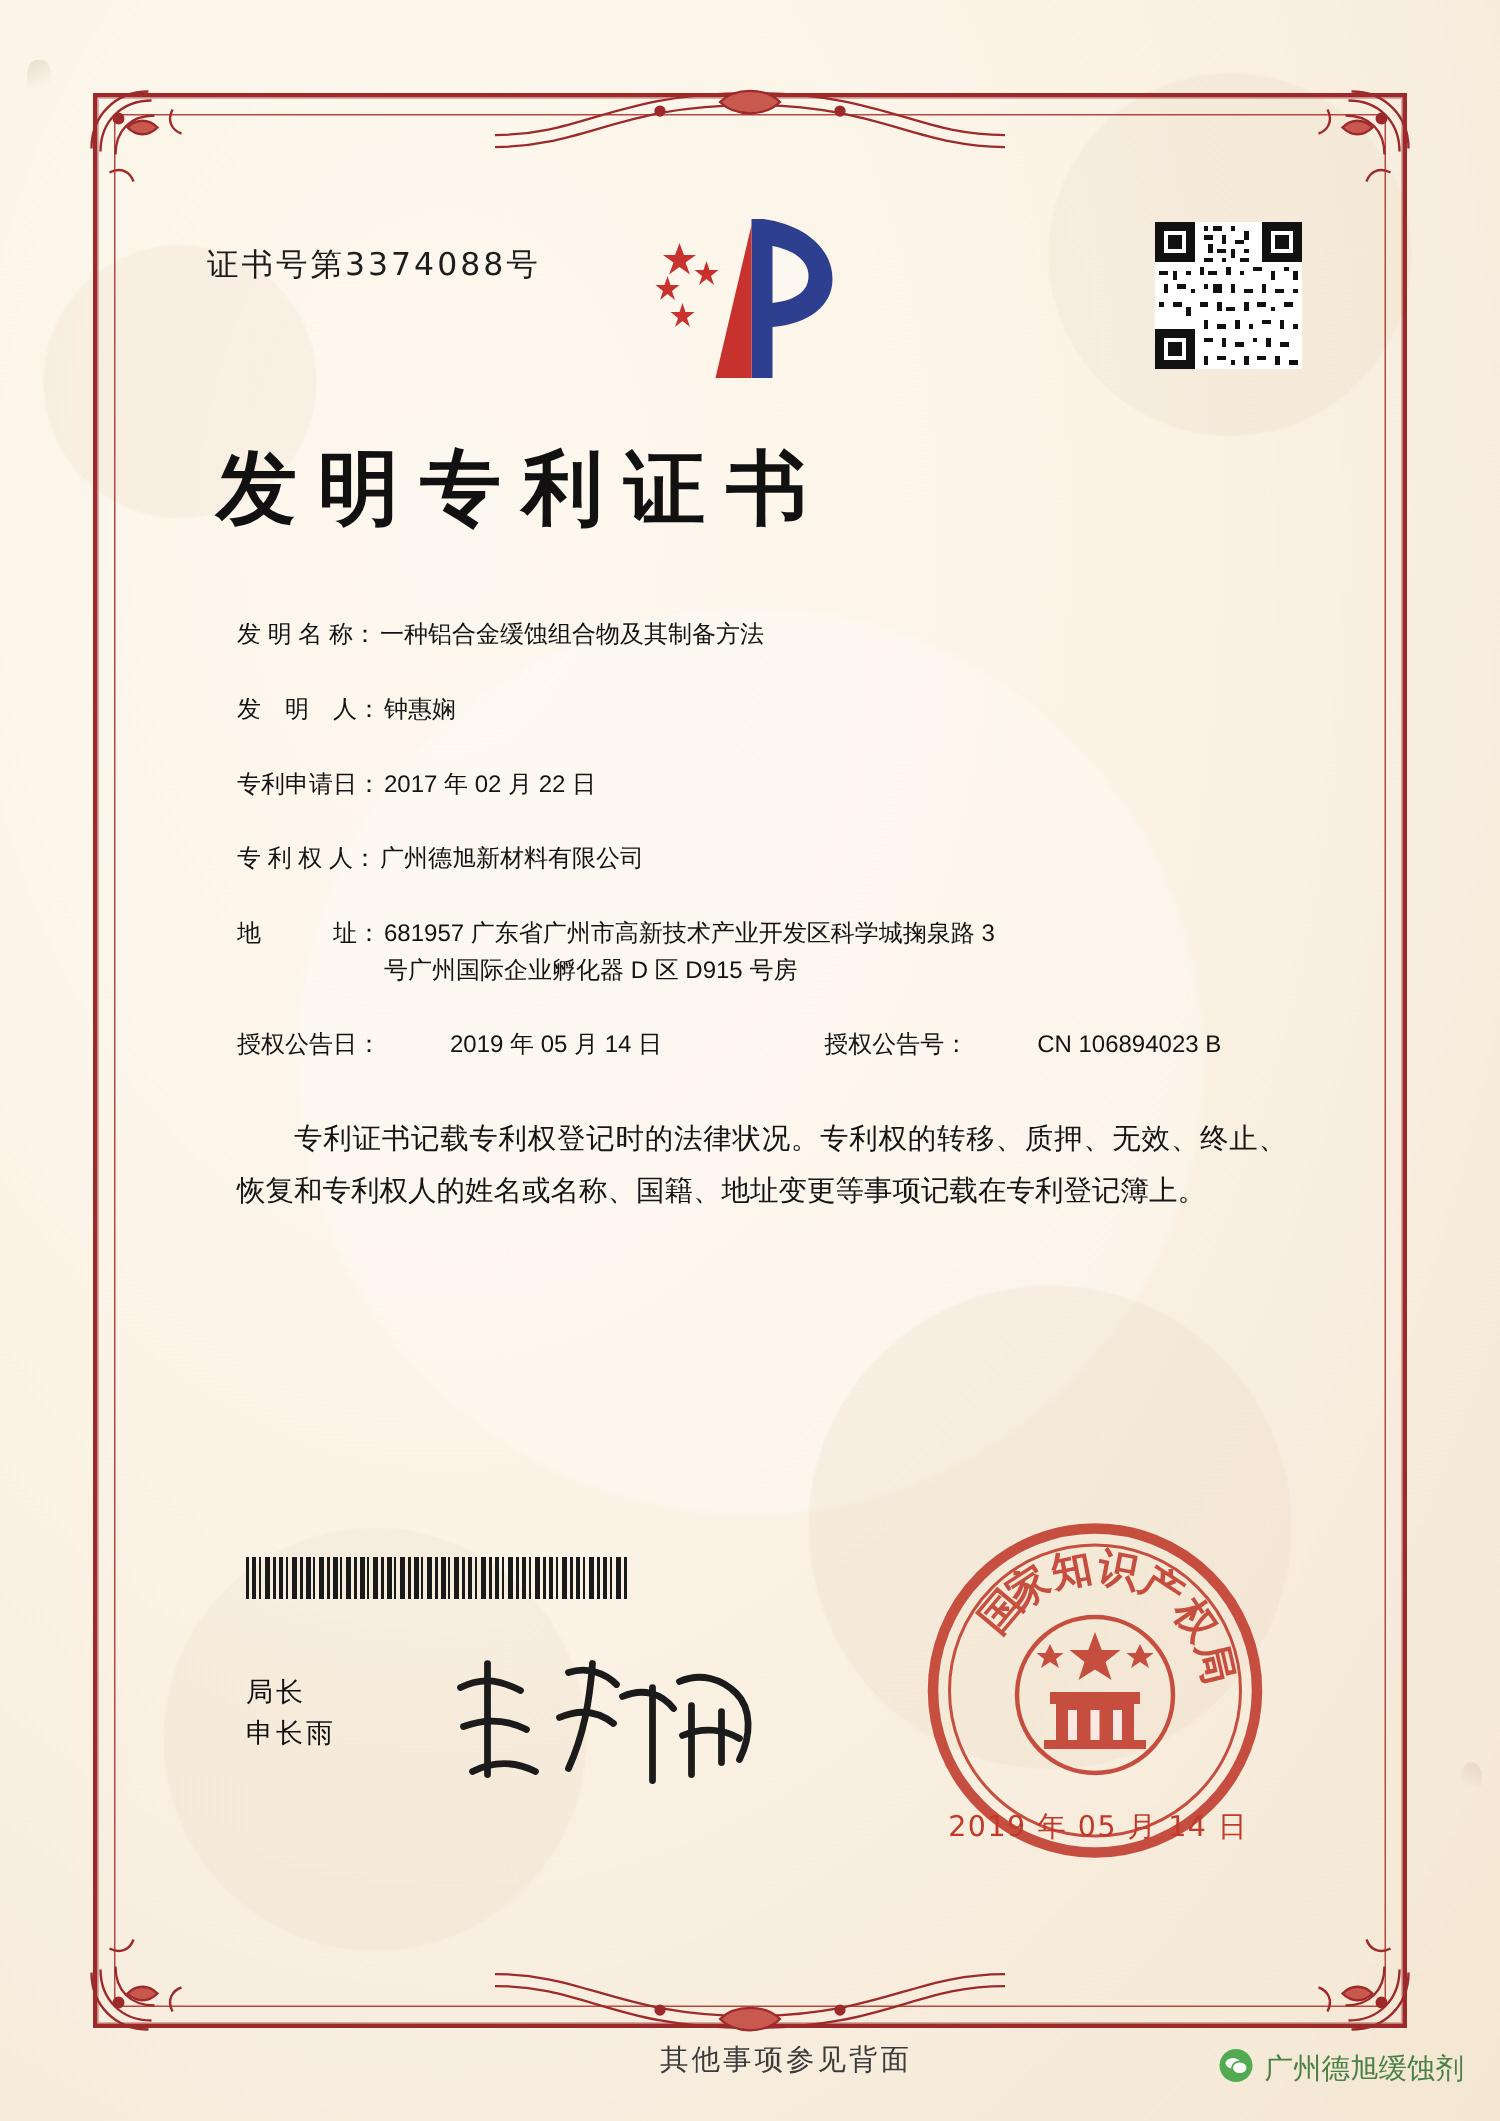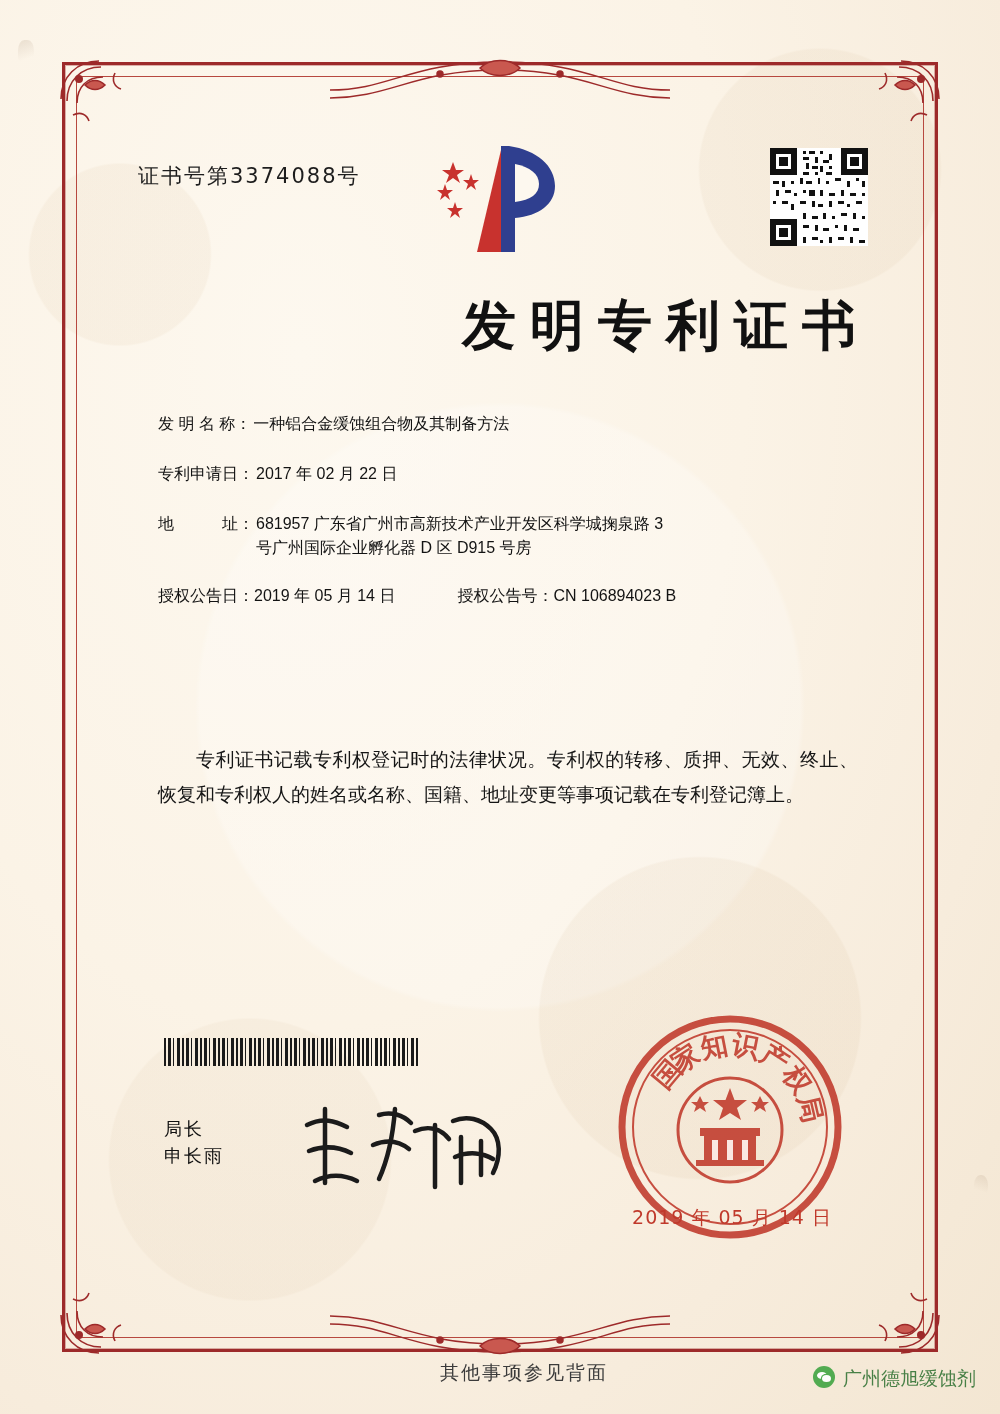--- a/index.html
+++ b/index.html
@@ -86,21 +86,21 @@
     position: absolute;
     left: 50%; top: 10px;
     transform: translateX(-50%);
     width: 190px; height: 122px;
   }
 
   #main-title {
     position: absolute;
     left: 0; right: 0;
     top: 160px;
-    text-align: right;
+    text-align: left;
     font-size: 54px;
     letter-spacing: 14px;
     color: #111;
     font-weight: 700;
     font-family: "DejaVu Sans", "Liberation Sans", sans-serif;
     text-indent: 14px;
   }
 
   
   #fields {
@@ -125,20 +125,21 @@
   .field-value {
     flex: 1 1 auto;
     padding-left: 2px;
   }
   .field-value .line2 { display: block; }
 
   #row-grant {
     display: flex;
     align-items: baseline;
     margin-bottom: 22px;
+    gap: 46px;
   }
   #grant-date-label, #pub-no-label { white-space: pre; }
   #grant-date-value { margin-right: 62px; }
 
   
   #paragraphs {
     position: absolute;
     left: 28px; right: 12px;
     top: 612px;
     font-size: 19px;
@@ -449,22 +450,30 @@
     </svg>
 
     <div id="main-title">发明专利证书</div>
 
     <div id="fields">
       <div class="field-row">
         <span class="field-label">发 明 名 称：</span>
         <span class="field-value">一种铝合金缓蚀组合物及其制备方法</span>
       </div>
       <div class="field-row">
+        <span class="field-label">发　明　人：</span>
+        <span class="field-value">钟惠娴</span>
+      </div>
+      <div class="field-row">
         <span class="field-label">专利申请日：</span>
         <span class="field-value">2017 年 02 月 22 日</span>
+      </div>
+      <div class="field-row">
+        <span class="field-label">专 利 权 人：</span>
+        <span class="field-value">广州德旭新材料有限公司</span>
       </div>
       <div class="field-row">
         <span class="field-label">地　　　址：</span>
         <span class="field-value">
           <span>681957 广东省广州市高新技术产业开发区科学城掬泉路 3</span>
           <span class="line2">号广州国际企业孵化器 D 区 D915 号房</span>
         </span>
       </div>
 
       <div id="row-grant">

